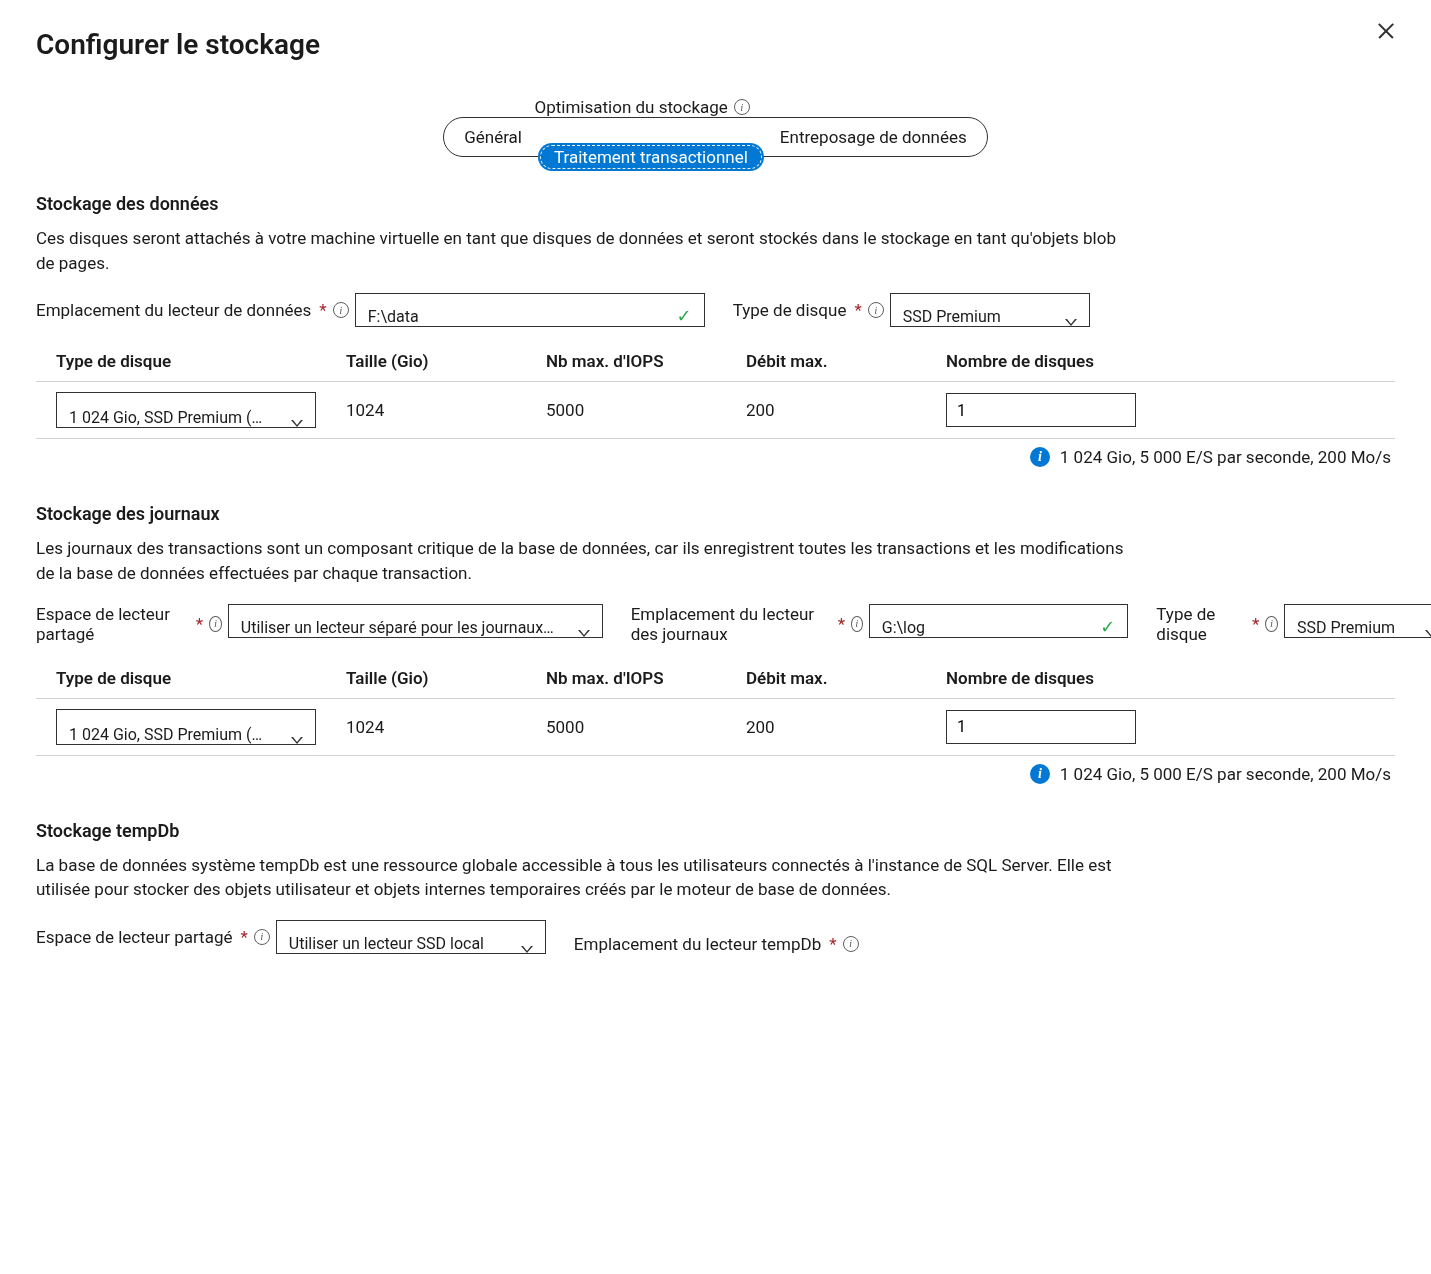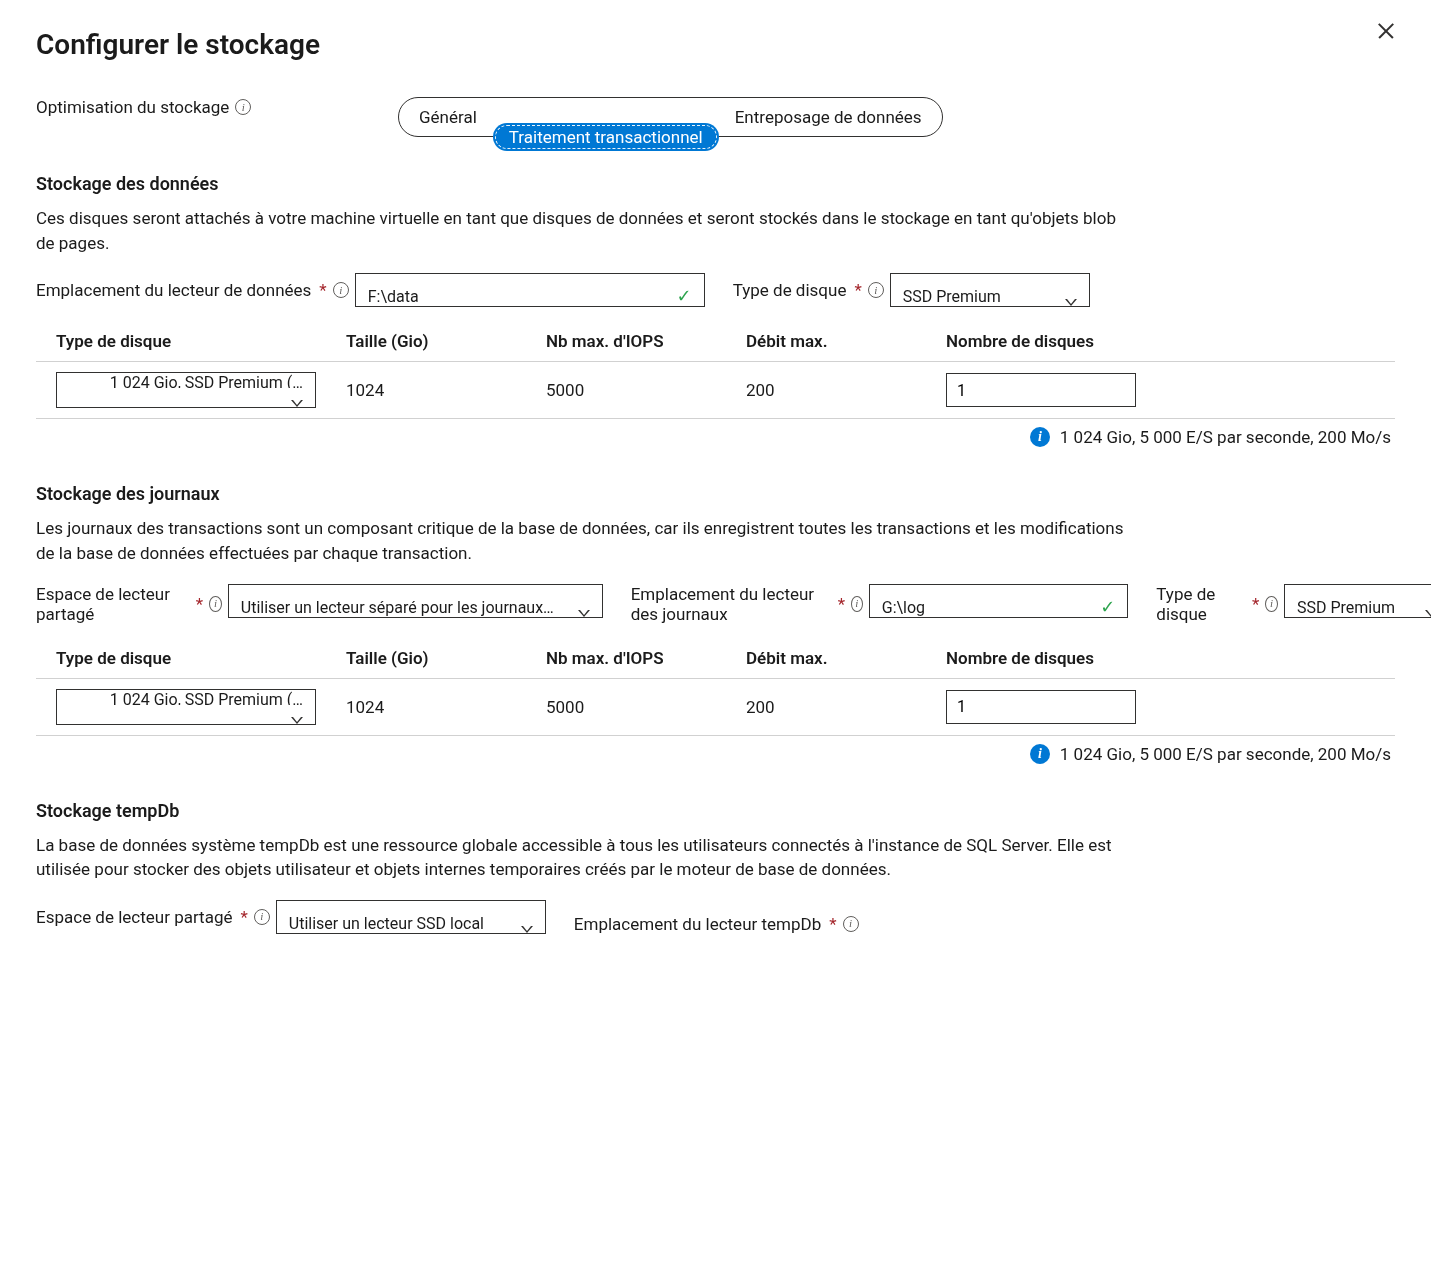--- a/index.html
+++ b/index.html
@@ -28,21 +28,21 @@
   .close-x::before, .close-x::after {
     content: "";
     position: absolute;
     top: 8px; left: -1px;
     width: 20px; height: 1.5px;
     background:#323130;
   }
   .close-x::before { transform: rotate(45deg); }
   .close-x::after  { transform: rotate(-45deg); }
 
-  .row { display: flex; align-items: flex-start; margin-bottom: 10px; }
+  .row { display: flex; align-items: center; margin-bottom: 10px; flex-direction: column; }
 
   .label-col {
     width: 362px;
     font-size: 17px;
     display: flex;
     align-items: center;
     gap: 6px;
     font-weight: 400;
   }
 
@@ -142,21 +142,21 @@
     font-size: 17px;
     padding: 10px 8px 10px 20px;
     border-bottom: 1px solid #d1d1d1;
   }
   table.disk-table td {
     padding: 10px 8px 10px 20px;
     font-size: 17px;
     border-bottom: 1px solid #d1d1d1;
     vertical-align: middle;
   }
-  .table-select { width:260px; height:36px;flex-direction:column; }
+  .table-select { width:260px; height:36px; }
   .count-input {
     border:1px solid #323130;height:34px;width:190px;padding:0 10px;font-size:16px;font-family:inherit;
   }
   .summary-line{
     text-align:right;margin-top:8px;font-size:17px;
     display:flex;justify-content:flex-end;align-items:center;gap:10px;
     padding-right:4px;
   }
 </style>
 </head>

